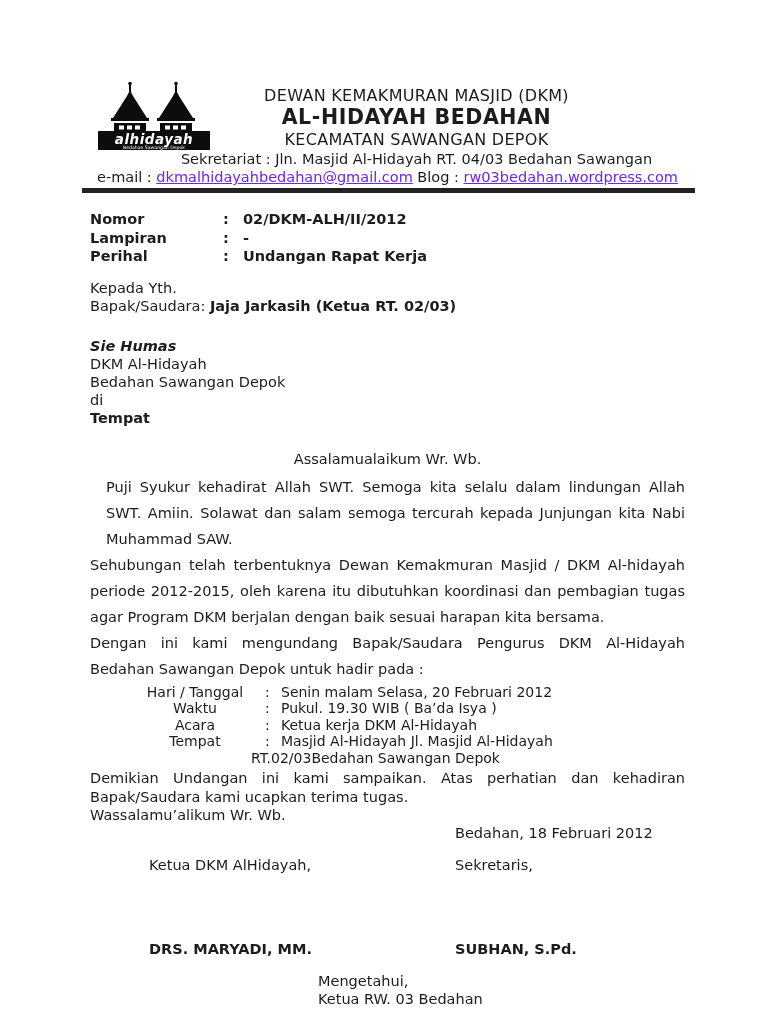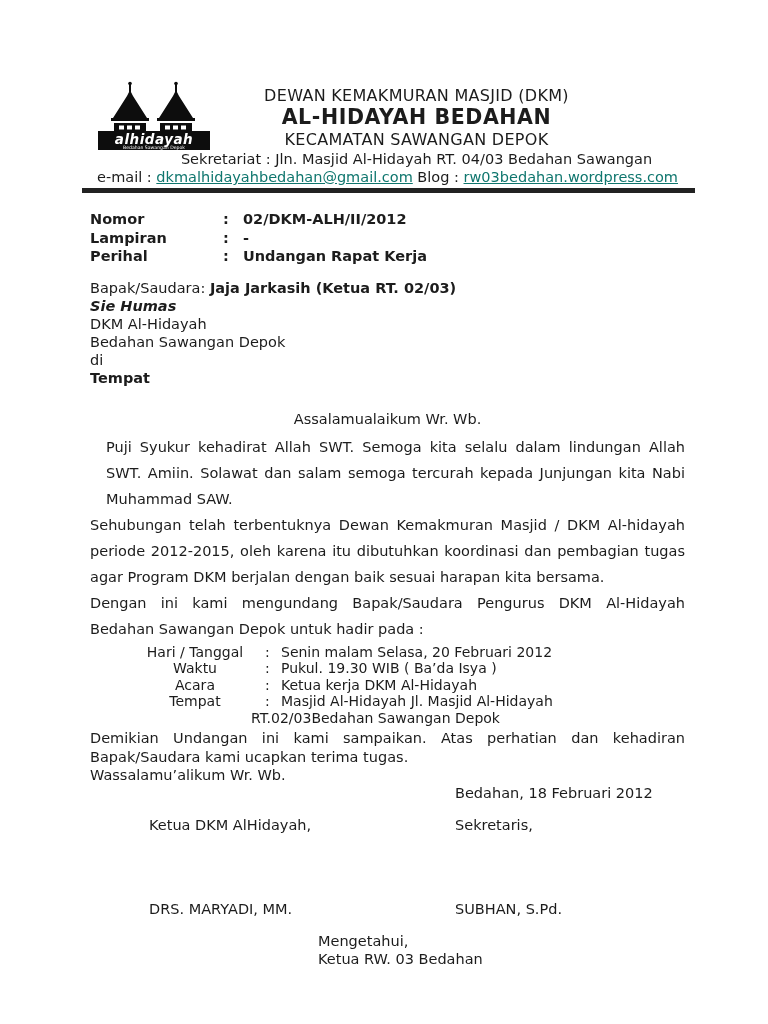--- a/index.html
+++ b/index.html
@@ -19,55 +19,55 @@
   .logo {
     position: absolute; left: 8px; top: -6px;
     width: 112px; height: 70px;
   }
   .head-center { text-align: center; margin-left: 58px; }
   .head-line1 { font-size: 16px; line-height: 19px; letter-spacing: .3px; }
   .head-line2 { font-size: 20.5px; line-height: 25px; font-weight: bold; letter-spacing: .6px; }
   .head-line3 { font-size: 16px; line-height: 19px; letter-spacing: .3px; }
   .head-secretariat { font-size: 14.5px; line-height: 18px; text-align: center; margin-left: 58px; margin-top: 1px; }
   .head-contact { font-size: 14.5px; line-height: 18px; text-align: center; }
-  .head-contact a { color: #0f766e; }
+  .head-contact a { color: #6d28d9; }
   .rule {
     margin: 2px -10px 0 -8px;
     height: 3px;
     border-top: 2px solid #222222;
     border-bottom: 3px solid #222222;
   }
   
   .ref { margin-top: 17px; font-size: 14.5px; line-height: 18.5px; }
   .ref-row { display: flex; font-weight: bold; }
   .ref-label { width: 133px; }
   .ref-sep   { width: 20px; }
   
   .recipient { margin-top: 13px; font-size: 14.5px; line-height: 18px; }
   .bold { font-weight: bold; }
-  .bold-italic { font-weight: bold; font-style: italic; }
+  .bold-italic { font-weight: bold; font-style: italic; margin-top: 22px; }
   
   .salutation { margin-top: 23px; font-size: 14.5px; line-height: 18px; text-align: center; }
   .para { font-size: 14.5px; line-height: 26px; text-align: justify; }
   .para-first { margin-top: 6px; margin-left: 16px; }
   
   .event { margin-top: 2px; margin-left: 35px; font-size: 14px; line-height: 16.5px; }
   .ev-row { display: flex; }
   .ev-label { width: 140px; text-align: center; }
   .ev-sep   { width: 16px; }
   .ev-val   { flex: 1; }
   .ev-line  { display: block; }
   .ev-line2 { display: block; margin-left: -30px; }
   
   .closing  { margin-top: 3px; font-size: 14.5px; line-height: 18.5px; text-align: justify; }
   .wassalam { font-size: 14.5px; line-height: 18px; }
   .date-line { margin-left: 365px; font-size: 14.5px; line-height: 18px; }
   .two-col { position: relative; height: 18px; font-size: 14.5px; line-height: 18px; }
   .roles { margin-top: 14px; }
-  .names { margin-top: 66px; font-weight: normal; }
+  .names { margin-top: 66px; font-weight: bold; }
   .col-left  { position: absolute; left: 59px; white-space: nowrap; }
   .col-right { position: absolute; left: 365px; white-space: nowrap; text-align: center; }
   .ack { margin-top: 15px; margin-left: 228px; font-size: 14.5px; line-height: 17.5px; }
 </style>
 </head>
 <body>
 
 <div class="page">
 
   <div class="letterhead">
@@ -125,20 +125,21 @@
       <span class="ref-value">-</span>
     </div>
     <div class="ref-row">
       <span class="ref-label">Perihal</span>
       <span class="ref-sep">:</span>
       <span class="ref-value">Undangan Rapat Kerja</span>
     </div>
   </div>
 
   <div class="recipient">
+    <div>Kepada Yth.</div>
     <div><span>Bapak/Saudara: </span><span class="bold">Jaja Jarkasih (Ketua RT. 02/03)</span></div>
     <div class="bold-italic">Sie Humas</div>
     <div>DKM Al-Hidayah</div>
     <div>Bedahan Sawangan Depok</div>
     <div>di</div>
     <div class="bold">Tempat</div>
   </div>
 
   <div class="salutation">Assalamualaikum Wr. Wb.</div>
   <p class="para para-first">Puji Syukur kehadirat Allah SWT. Semoga kita selalu dalam lindungan Allah SWT. Amiin. Solawat dan salam semoga tercurah kepada Junjungan kita Nabi Muhammad SAW.</p>

